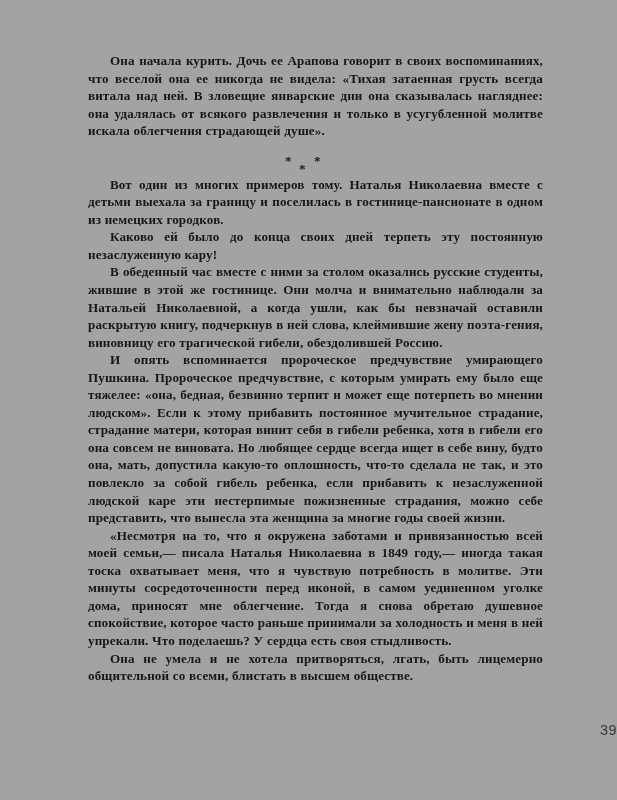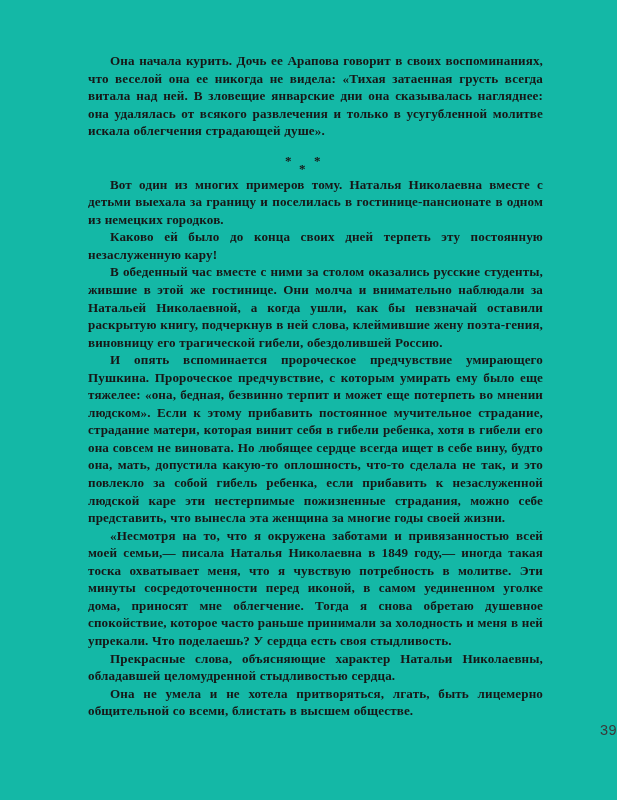--- a/index.html
+++ b/index.html
@@ -12,21 +12,21 @@
     height: 800px;
     overflow: hidden;
     font-family: "Liberation Serif", "DejaVu Serif", serif;
     color: #171717;
   }
 
   .page {
     position: relative;
     width: 617px;
     height: 800px;
-    background: #14b8a6;
+    background: #a3a3a3;
     box-sizing: border-box;
   }
 
   .text-block {
     position: absolute;
     left: 88px;
     top: 52px;
     width: 455px;
   }
 
@@ -85,20 +85,19 @@
       <span class="ast ast-left">*</span>
       <span class="ast ast-right">*</span>
       <span class="ast ast-mid">*</span>
     </div>
 
     <p class="para">Вот один из многих примеров тому. Наталья Николаевна вместе с детьми выехала за границу и поселилась в гостинице-пансионате в одном из немецких городков.</p>
     <p class="para">Каково ей было до конца своих дней терпеть эту постоянную незаслуженную кару!</p>
     <p class="para">В обеденный час вместе с ними за столом оказались русские студенты, жившие в этой же гостинице. Они молча и внимательно наблюдали за Натальей Николаевной, а когда ушли, как бы невзначай оставили раскрытую книгу, подчеркнув в ней слова, клеймившие жену поэта-гения, виновницу его трагической гибели, обездолившей Россию.</p>
     <p class="para">И опять вспоминается пророческое предчувствие умирающего Пушкина. Пророческое предчувствие, с которым умирать ему было еще тяжелее: «она, бедная, безвинно терпит и может еще потерпеть во мнении людском». Если к этому прибавить постоянное мучительное страдание, страдание матери, которая винит себя в гибели ребенка, хотя в гибели его она совсем не виновата. Но любящее сердце всегда ищет в себе вину, будто она, мать, допустила какую-то оплошность, что-то сделала не так, и это повлекло за собой гибель ребенка, если прибавить к незаслуженной людской каре эти нестерпимые пожизненные страдания, можно себе представить, что вынесла эта женщина за многие годы своей жизни.</p>
     <p class="para">«Несмотря на то, что я окружена заботами и привязанностью всей моей семьи,— писала Наталья Николаевна в 1849 году,— иногда такая тоска охватывает меня, что я чувствую потребность в молитве. Эти минуты сосредоточенности перед иконой, в самом уединенном уголке дома, приносят мне облегчение. Тогда я снова обретаю душевное спокойствие, которое часто раньше принимали за холодность и меня в ней упрекали. Что поделаешь? У сердца есть своя стыдливость.</p>
-    <p class="para">Прекрасные слова, объясняющие характер Натальи Николаевны, обладавшей целомудренной стыдливостью сердца.</p>
     <p class="para">Она не умела и не хотела притворяться, лгать, быть лицемерно общительной со всеми, блистать в высшем обществе.</p>
 
   </div>
 
   <div class="folio">39</div>
 
 </div>
 
 </body></html>

